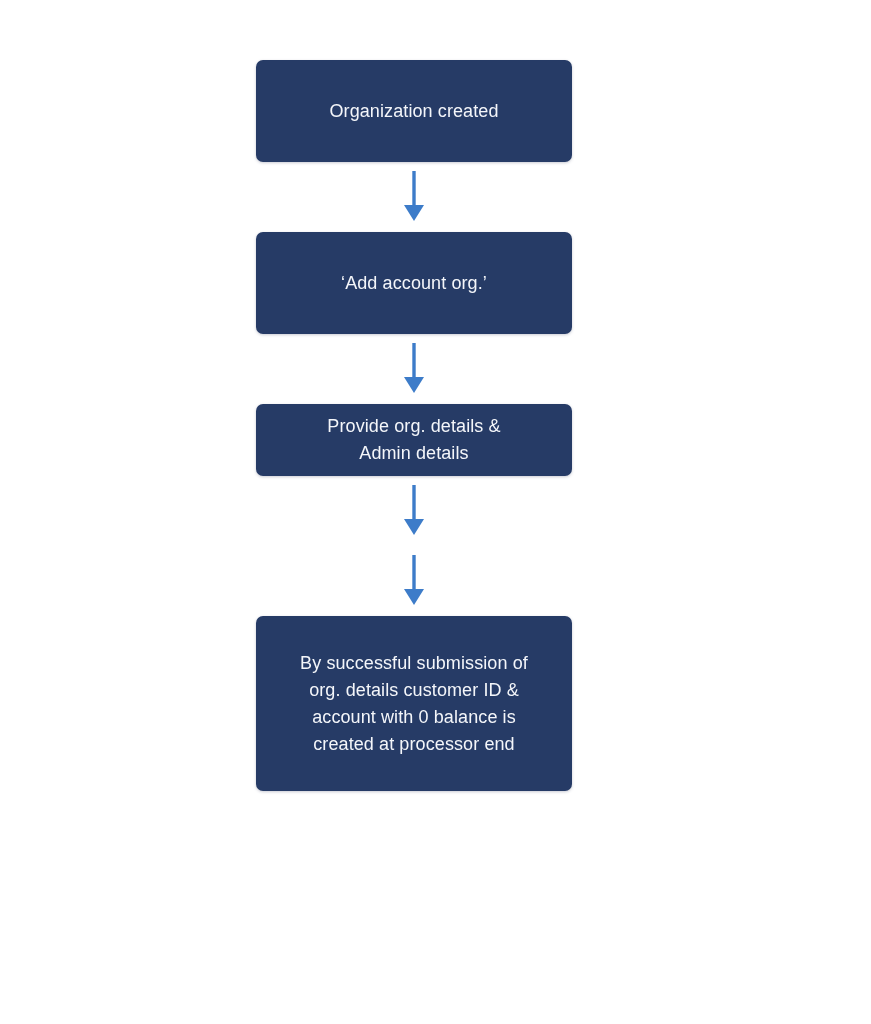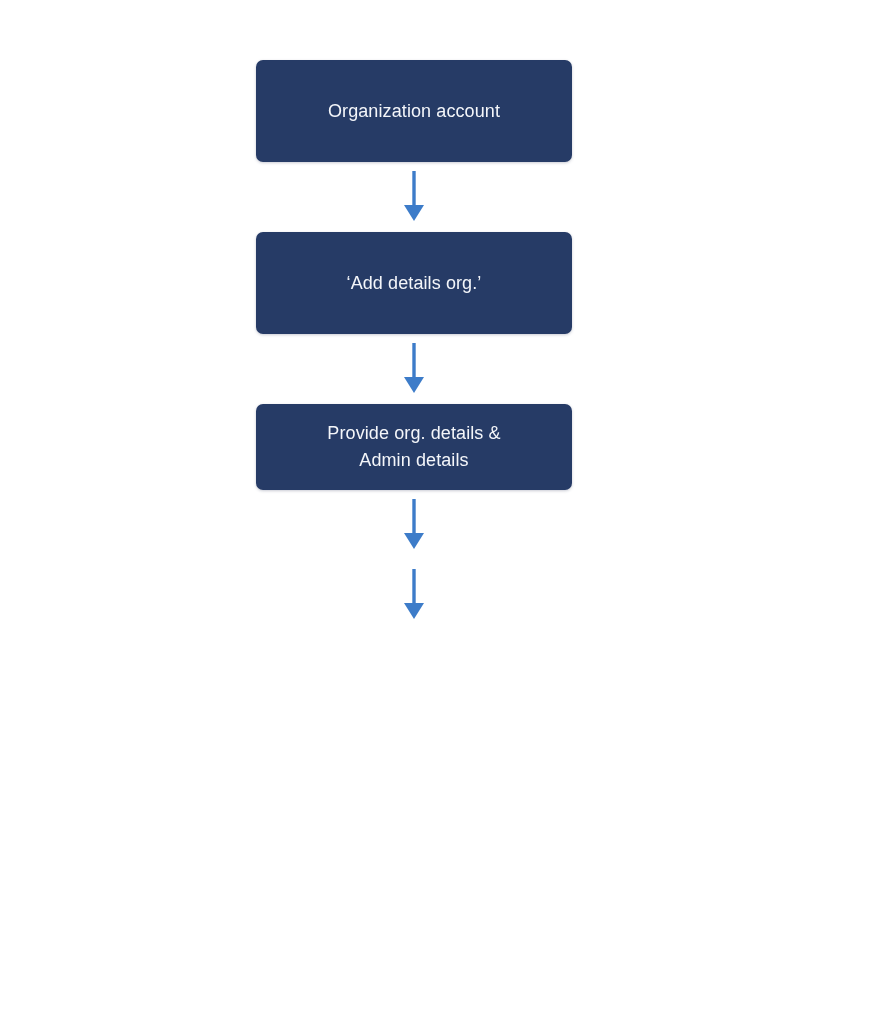--- a/index.html
+++ b/index.html
@@ -48,53 +48,53 @@
 
   .node-label {
     font-size: 18px;
     line-height: 27px;
     font-weight: 400;
     letter-spacing: 0.1px;
     white-space: pre-line;
   }
 
   .node-h-standard { height: 102px; }
-  .node-h-short    { height: 86px; }
+  .node-h-short    { height: 72px; }
   .node-h-tall     { height: 175px; }
 
   .connector {
     width: 40px;
     height: 70px;
     display: flex;
     align-items: center;
     justify-content: center;
   }
 
   .connector svg { display: block; overflow: visible; }
   .arrow-shaft { stroke-width: 3.4; stroke-linecap: butt; }
 </style>
 </head>
 <body>
 
 <div id="flowchart">
   <div class="flow-column">
 
     <div class="node node-h-standard">
-      <span class="node-label">Organization account</span>
+      <span class="node-label">Organization created</span>
     </div>
 
     <div class="connector">
       <svg width="24" height="52" viewBox="0 0 24 52" aria-hidden="true">
         <line class="arrow-shaft" x1="12" y1="0" x2="12" y2="36" stroke="#3d7cc9"></line>
         <polygon points="2,34 22,34 12,50" fill="#3d7cc9"></polygon>
       </svg>
     </div>
 
     <div class="node node-h-standard">
-      <span class="node-label">‘Add details org.’</span>
+      <span class="node-label">‘Add account org.’</span>
     </div>
 
     <div class="connector">
       <svg width="24" height="52" viewBox="0 0 24 52" aria-hidden="true">
         <line class="arrow-shaft" x1="12" y1="0" x2="12" y2="36" stroke="#3d7cc9"></line>
         <polygon points="2,34 22,34 12,50" fill="#3d7cc9"></polygon>
       </svg>
     </div>
 
     <div class="node node-h-short">
@@ -110,15 +110,21 @@
     </div>
 
 
     <div class="connector">
       <svg width="24" height="52" viewBox="0 0 24 52" aria-hidden="true">
         <line class="arrow-shaft" x1="12" y1="0" x2="12" y2="36" stroke="#3d7cc9"></line>
         <polygon points="2,34 22,34 12,50" fill="#3d7cc9"></polygon>
       </svg>
     </div>
 
+    <div class="node node-h-tall">
+      <span class="node-label">By successful submission of
+org. details customer ID &amp;
+account with 0 balance is
+created at processor end</span>
+    </div>
 
   </div>
 </div>
 
 </body></html>

